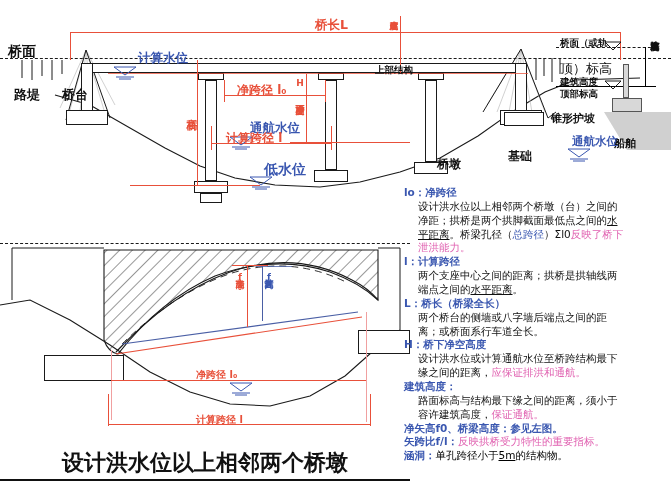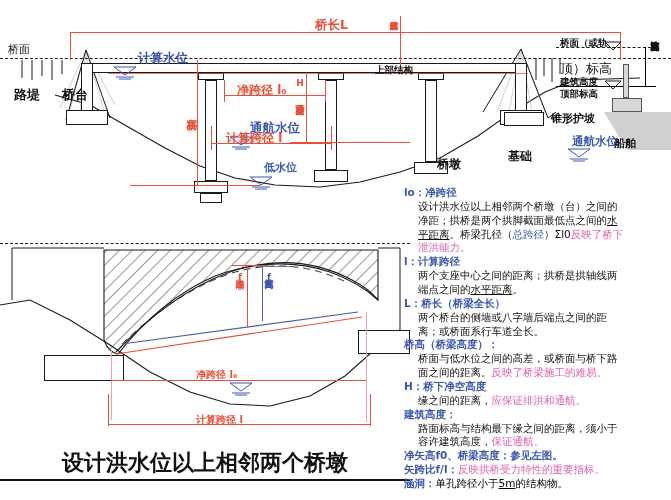--- a/index.html
+++ b/index.html
@@ -219,36 +219,36 @@
     <svg width="18" height="10">
         <polygon points="1,1 17,1 9,9" fill="none" stroke="#1a1a1a" stroke-width="1"></polygon>
       </svg>
   </div>
   <div class="abs" style="left:604px;top:80px;">
     <svg width="18" height="10">
         <polygon points="1,1 17,1 9,9" fill="none" stroke="#1a1a1a" stroke-width="1"></polygon>
       </svg>
   </div>
 
-  <div class="lbl k-black" style="left:8px;top:44px;font-size:11px;font-weight:normal;">桥面</div>
+  <div class="lbl k-black" style="left:8px;top:44px;font-size:14px;font-weight:bold;">桥面</div>
   <div class="lbl k-black" style="left:14px;top:88px;font-size:13px;font-weight:bold;">路堤</div>
   <div class="lbl k-black" style="left:62px;top:88px;font-size:13px;font-weight:bold;">桥台</div>
   <div class="lbl k-black" style="left:375px;top:65px;font-size:9.5px;font-weight:bold;">上部结构</div>
   <div class="lbl k-black" style="left:437px;top:158px;font-size:12px;font-weight:bold;">桥墩</div>
   <div class="lbl k-black" style="left:508px;top:150px;font-size:12px;font-weight:bold;">基础</div>
   <div class="lbl k-black" style="left:551px;top:113px;font-size:11px;font-weight:bold;">锥形护坡</div>
   <div class="lbl k-black" style="left:614px;top:138px;font-size:11px;font-weight:bold;">船舶</div>
   <div class="lbl k-black" style="left:560px;top:38px;font-size:9.5px;font-weight:bold;">桥面（或轨</div>
   <div class="lbl k-black" style="left:560px;top:62px;font-size:13px;font-weight:normal;">顶）标高</div>
   <div class="lbl k-black" style="left:560px;top:77px;font-size:9.5px;font-weight:bold;">建筑高度</div>
   <div class="lbl k-black" style="left:560px;top:89px;font-size:9.5px;font-weight:bold;">顶部标高</div>
 
   <div class="lbl k-blue" style="left:138px;top:52px;font-size:12.5px;font-weight:bold;">计算水位</div>
   <div class="lbl k-blue" style="left:250px;top:122px;font-size:12.5px;font-weight:bold;">通航水位</div>
-  <div class="lbl k-blue" style="left:264px;top:162px;font-size:11px;font-weight:bold;">低水位</div>
+  <div class="lbl k-blue" style="left:264px;top:162px;font-size:14px;font-weight:bold;">低水位</div>
   <div class="lbl k-blue" style="left:572px;top:136px;font-size:11.5px;font-weight:bold;">通航水位</div>
 
   <div class="lbl k-red" style="left:280px;top:19px;font-size:12.5px;font-weight:bold;margin-left:35px;">桥长L</div>
   <div class="lbl k-red" style="left:237px;top:84px;font-size:12px;font-weight:bold;">净跨径 l₀</div>
   <div class="lbl k-red" style="left:226px;top:132px;font-size:12px;font-weight:bold;">计算跨径 l</div>
 
   <div class="lbl k-red vert" style="left:186px;top:110px;font-size:11px;font-weight:bold;">桥高</div>
   <div class="lbl k-red vert" style="left:295px;top:78px;font-size:9px;font-weight:bold;">H 桥下净空高度</div>
   <div class="lbl k-red vert" style="left:390px;top:14px;font-size:8.5px;font-weight:bold;">建筑高度</div>
 
@@ -277,21 +277,20 @@
   <div class="lbl k-red" style="left:196px;top:415px;font-size:10px;font-weight:bold;">计算跨径 l</div>
   <div class="lbl k-red vert" style="left:235px;top:272px;font-size:9px;font-weight:bold;">净矢高f₀</div>
   <div class="lbl k-blue vert" style="left:264px;top:272px;font-size:9px;font-weight:bold;">计算矢高f</div>
 
   <div id="title" style="top:448px;">设计洪水位以上相邻两个桥墩</div>
 
   <div id="defs">
       <div style="margin-bottom: 0px;"><span class="def-term">lo：净跨径</span><div class="def-body"><span class="">设计洪水位以上相邻两个桥墩（台）之间的</span></div><div class="def-body"><span class="">净距；拱桥是两个拱脚截面最低点之间的</span><span class="u">水</span></div><div class="def-body"><span class="u">平距离</span><span class="">。桥梁孔径（</span><span class="blue-i">总跨径</span><span class="">）Σl0</span><span class="hl">反映了桥下</span></div><div class="def-body"><span class="hl">泄洪能力。</span></div></div>
       <div style="margin-bottom: 0px;"><span class="def-term">l：计算跨径</span><div class="def-body"><span class="">两个支座中心之间的距离；拱桥是拱轴线两</span></div><div class="def-body"><span class="">端点之间的</span><span class="u">水平距离</span><span class="">。</span></div></div>
       <div style="margin-bottom: 0px;"><span class="def-term">L：桥长（桥梁全长）</span><div class="def-body"><span class="">两个桥台的侧墙或八字墙后端点之间的距</span></div><div class="def-body"><span class="">离；或桥面系行车道全长。</span></div></div>
-      <div style="margin-bottom: 0px;"><span class="def-term">桥高（桥梁高度）：</span><div class="def-body"><span class="">桥面与低水位之间的高差，或桥面与桥下路</span></div><div class="def-body"><span class="">面之间的距离。</span><span class="hl">反映了桥梁施工的难易。</span></div></div>
-      <div style="margin-bottom: 0px;"><span class="def-term">H：桥下净空高度</span><div class="def-body"><span class="">缘之间的距离，</span><span class="hl">应保证排洪和通航。</span></div></div>
+      <div style="margin-bottom: 0px;"><span class="def-term">H：桥下净空高度</span><div class="def-body"><span class="">设计洪水位或计算通航水位至桥跨结构最下</span></div><div class="def-body"><span class="">缘之间的距离，</span><span class="hl">应保证排洪和通航。</span></div></div>
       <div style="margin-bottom: 0px;"><span class="def-term">建筑高度：</span><div class="def-body"><span class="">路面标高与结构最下缘之间的距离，须小于</span></div><div class="def-body"><span class="">容许建筑高度，</span><span class="hl">保证通航。</span></div></div>
       <div style="margin-bottom: 0px;"><span class="def-term">净矢高f0、桥梁高度：参见左图。</span></div>
       <div style="margin-bottom: 0px;"><span class="def-term">矢跨比f/l：</span><span class="hl">反映拱桥受力特性的</span><span class="hl">重要指标</span><span class="hl">。</span></div>
       <div style="margin-bottom: 0px;"><span class="def-term">涵洞：</span><span class="">单孔跨径小于</span><span class="u">5m</span><span class="">的结构物。</span></div>
     </div>
 
 </div>
 
 </body></html>

